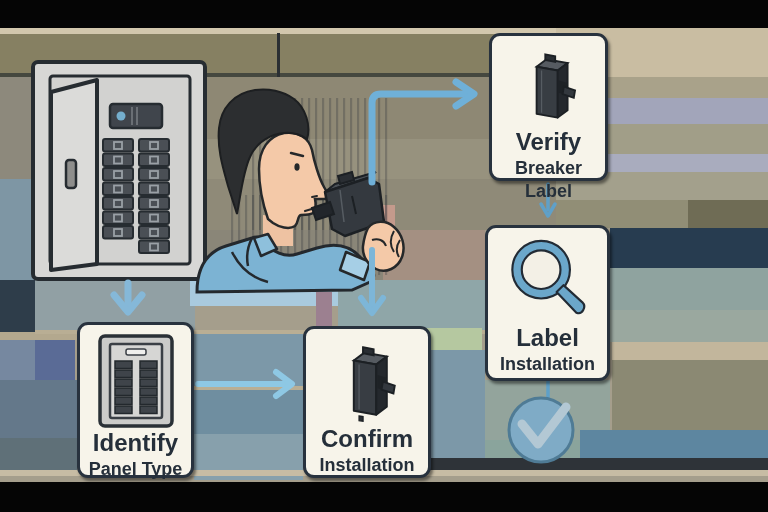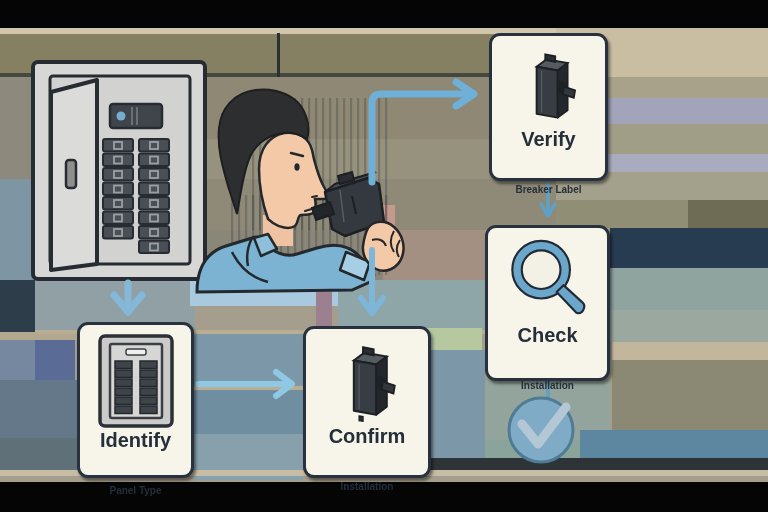--- a/index.html
+++ b/index.html
@@ -9,22 +9,22 @@
   }
   .stage svg.scene{position:absolute;left:0;top:0;width:768px;height:512px;display:block;}
   .card{
     position:absolute;z-index:5;background:#f7f4ea;border:3px solid #28323e;border-radius:11px;
     box-shadow:2px 3px 3px rgba(0,0,0,0.45);
     display:flex;flex-direction:column;align-items:center;justify-content:space-between;
     padding:9px 4px 10px 4px;box-sizing:border-box;text-align:center;
   }
   .card .icon{flex:1 1 auto;display:flex;align-items:center;justify-content:center;}
   .card .lbl{line-height:1.25;color:#252f3a;}
-  .card .l1{font-size:20px;font-weight:700;}
-  .card .l2{font-size:10px;font-weight:700;margin-top:32px;}
+  .card .l1{font-size:24px;font-weight:700;}
+  .card .l2{font-size:18px;font-weight:700;}
   .card-verify  {left:489px;top:33px; width:119px;height:148px;}
   .card-check   {left:485px;top:225px;width:125px;height:156px;}
   .card-identify{left:77px; top:322px;width:117px;height:156px;}
   .card-confirm {left:303px;top:326px;width:128px;height:152px;}
 </style>
 </head>
 <body>
 
 <div class="stage">
 
@@ -221,21 +221,21 @@
   <div class="card card-check">
     <span class="icon">
       <svg width="86" height="86" viewBox="0 0 100 100">
         <circle cx="42" cy="38" r="28" fill="#f3f0e6" stroke="#6ba7ca" stroke-width="11"></circle>
         <circle cx="42" cy="38" r="33.5" fill="none" stroke="#222b35" stroke-width="2.5"></circle>
         <circle cx="42" cy="38" r="22.5" fill="none" stroke="#222b35" stroke-width="2.5"></circle>
         <path d="M60,64 L68,56 L90,76 C95,81 90,91 83,88 Z" fill="#6ba7ca" stroke="#222b35" stroke-width="2.5" stroke-linejoin="round"></path>
       </svg>
     </span>
     <div class="lbl">
-      <div class="l1">Check</div>
+      <div class="l1">Label</div>
       <div class="l2">Installation</div>
     </div>
   </div>
 
   <div class="card card-confirm">
     <span class="icon">
       <svg width="66" height="86" viewBox="0 0 100 130">
         <path d="M30,34 L46,22 L80,28 L64,40 Z" fill="#565b61" stroke="#1c2024" stroke-width="3"></path>
         <path d="M44,14 L60,17 L60,26 L44,23 Z" fill="#2a2e33" stroke="#1c2024" stroke-width="3"></path>
         <path d="M30,34 L30,110 L64,116 L64,40 Z" fill="#383d43" stroke="#1c2024" stroke-width="3" stroke-linejoin="round"></path>

